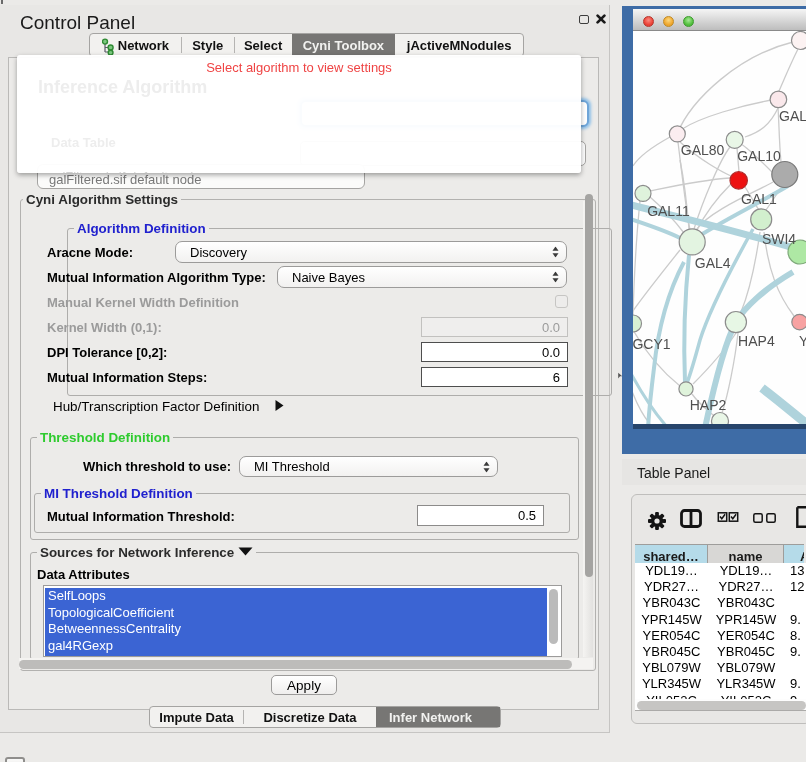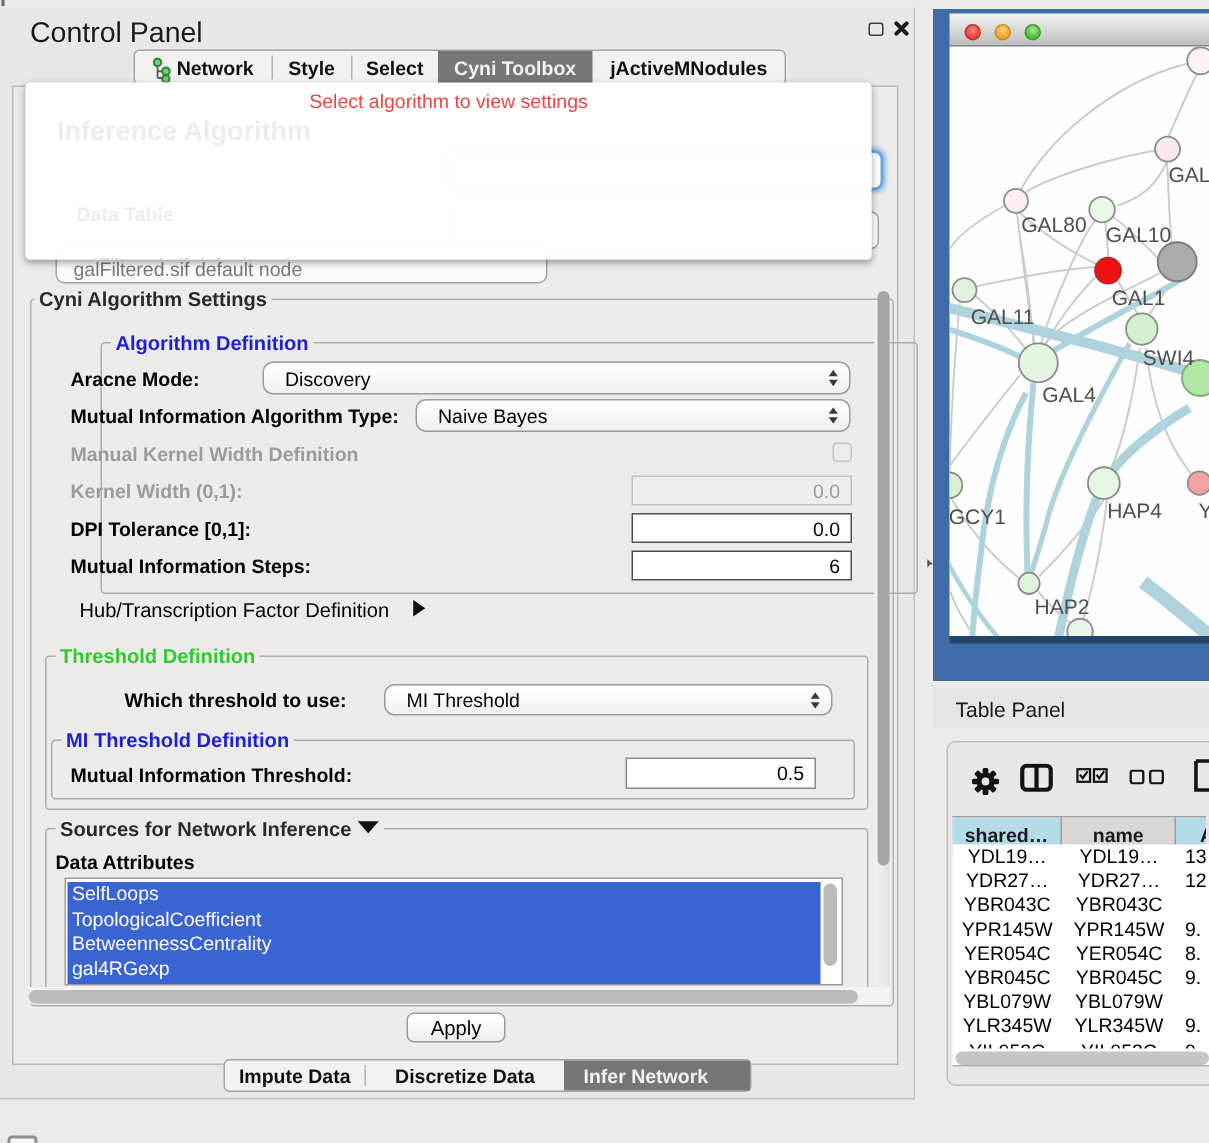--- a/index.html
+++ b/index.html
@@ -70,35 +70,35 @@
     <span class="ctext">Naive Bayes</span>
   <svg class="updn" viewBox="0 0 7 11">
       <path d="M3.5 0 L6.5 4.3 L0.5 4.3 Z" fill="#3A3A3A"></path>
       <path d="M3.5 11 L6.5 6.7 L0.5 6.7 Z" fill="#3A3A3A"></path>
     </svg>
   </div>
 <div class="ab lbl b gray" style="left:47px;top:295px;">Manual Kernel Width Definition</div>
 <div class="ab" style="left:555px;top:295px;width:13px;height:13px;background:#EDECEB;border:1px solid #C6C5C3;border-radius:3px;box-sizing:border-box;"></div>
 <div class="ab lbl b gray" style="left:47px;top:320px;">Kernel Width (0,1):</div>
 <div class="ab field" style="left:421px;top:317px;width:147px;height:20px;background:#EFEEED;border-color:#C2C1BF;color:#9B9B9B;">0.0</div>
-<div class="ab lbl b" style="left:47px;top:345px;">DPI Tolerance [0,1]:</div>
+<div class="ab lbl b" style="left:47px;top:345px;">DPI Tolerance [0,2]:</div>
 <div class="ab field" style="left:421px;top:342px;width:147px;height:20px;">0.0</div>
 <div class="ab lbl b" style="left:47px;top:370px;">Mutual Information Steps:</div>
 <div class="ab field" style="left:421px;top:367px;width:147px;height:20px;">6</div>
 
 <div class="ab lbl" style="left:53px;top:399px;font-size:13.4px;">Hub/Transcription Factor Definition</div>
 <svg class="ab" style="left:274px;top:399px;" width="11" height="13" viewBox="0 0 11 13">
     <path d="M1.5 1 L9.5 6.5 L1.5 12 Z" fill="#111"></path>
   </svg>
 
 <div class="ab group" style="left:30px;top:437px;width:547px;height:101px;">
   <span class="gtitle" style="color:#2ECB2E;">Threshold Definition</span>
 </div>
 <div class="ab lbl b" style="left:83px;top:459px;">Which threshold to use:</div>
-<div class="ab combo" style="left:256px;top:456px;width:299px;height:21px;text-decoration:underline;">
+<div class="ab combo" style="left:239px;top:456px;width:259px;height:21px;text-decoration:underline;">
     <span class="ctext">MI Threshold</span>
   <svg class="updn" viewBox="0 0 7 11">
       <path d="M3.5 0 L6.5 4.3 L0.5 4.3 Z" fill="#3A3A3A"></path>
       <path d="M3.5 11 L6.5 6.7 L0.5 6.7 Z" fill="#3A3A3A"></path>
     </svg>
   </div>
 <div class="ab group" style="left:34px;top:493px;width:534px;height:38px;">
   <span class="gtitle" style="color:#2021CE;">MI Threshold Definition</span>
 </div>
 <div class="ab lbl b" style="left:47px;top:509px;">Mutual Information Threshold:</div>

